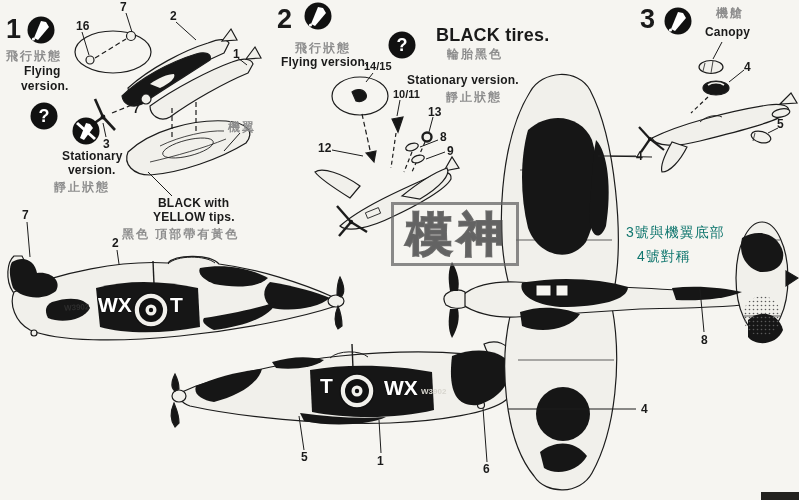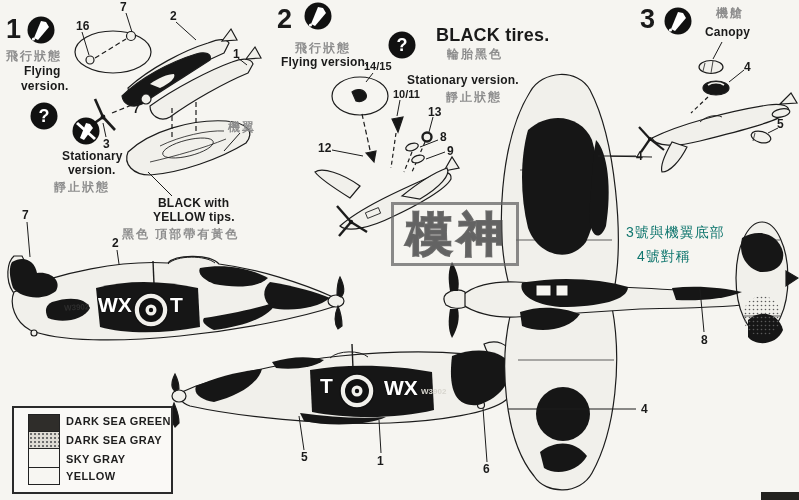--- a/index.html
+++ b/index.html
@@ -335,30 +335,20 @@
 
   <div class="abs serial" style="left:64px;top:303px;transform:rotate(-3deg);">W3902</div>
   <div class="abs code" style="left:98px;top:293px;">WX</div>
   <div class="abs code" style="left:170px;top:293px;">T</div>
 
   <div class="abs code" style="left:320px;top:374px;">T</div>
   <div class="abs code" style="left:384px;top:376px;">WX</div>
   <div class="abs serial-lt" style="left:421px;top:387px;">W3902</div>
 </div>
 
-  <div class="legend-box">
-    <div class="swatch sw-dark" style="top:6px;height:16px;"></div>
-    <div class="swatch sw-stipple" style="top:23px;height:16px;"></div>
-    <div class="swatch sw-white" style="top:40px;height:18px;"></div>
-    <div class="swatch sw-white" style="top:59px;height:16px;"></div>
-    <div class="legend-label" style="top:7px;">DARK SEA GREEN</div>
-    <div class="legend-label" style="top:26px;">DARK SEA GRAY</div>
-    <div class="legend-label" style="top:45px;">SKY GRAY</div>
-    <div class="legend-label" style="top:62px;">YELLOW</div>
-  </div>
 
   <div class="watermark">
     <span>模</span>
     <span>神</span>
   </div>
 
   <div class="scan-strip"></div>
 </div>
 
 </body></html>

